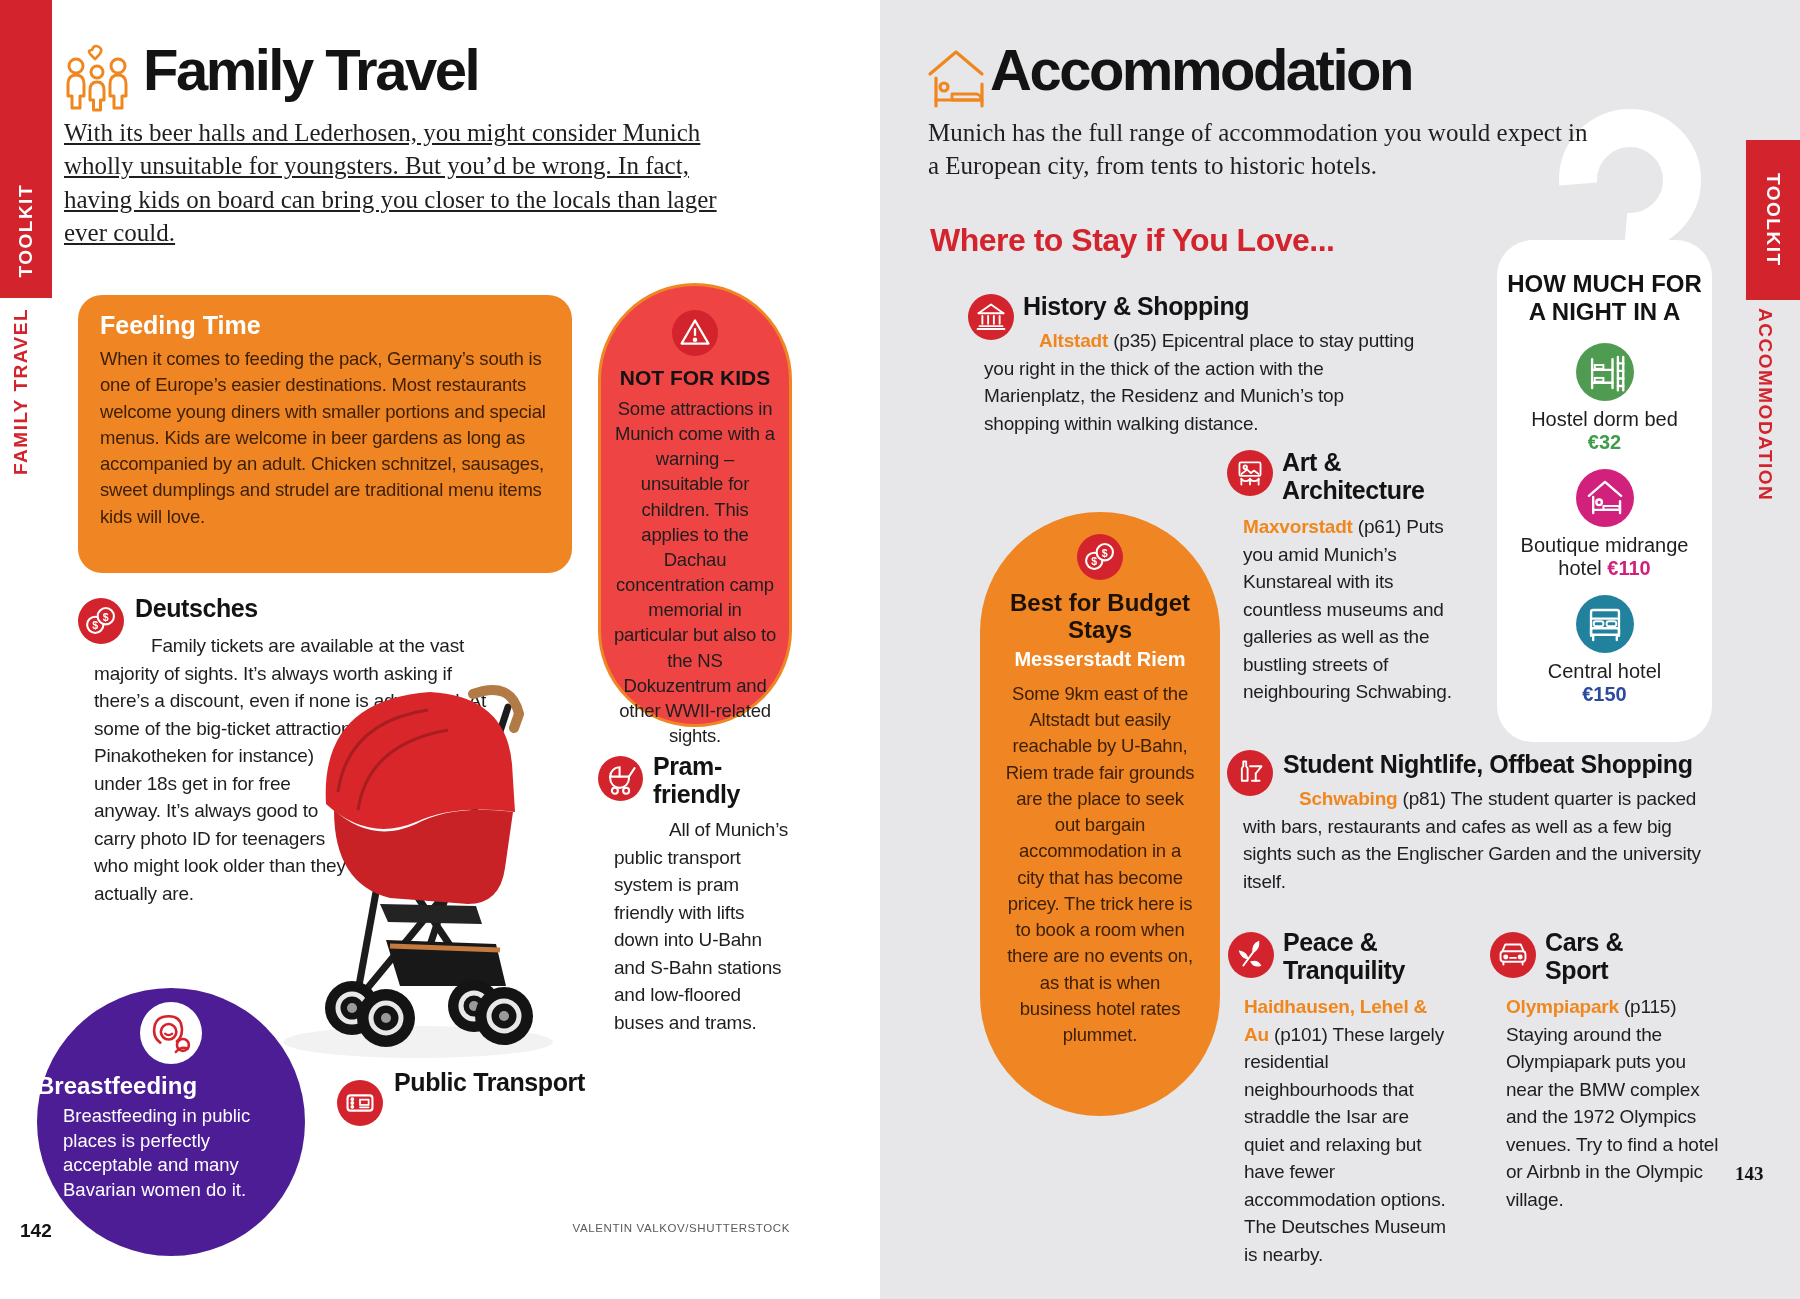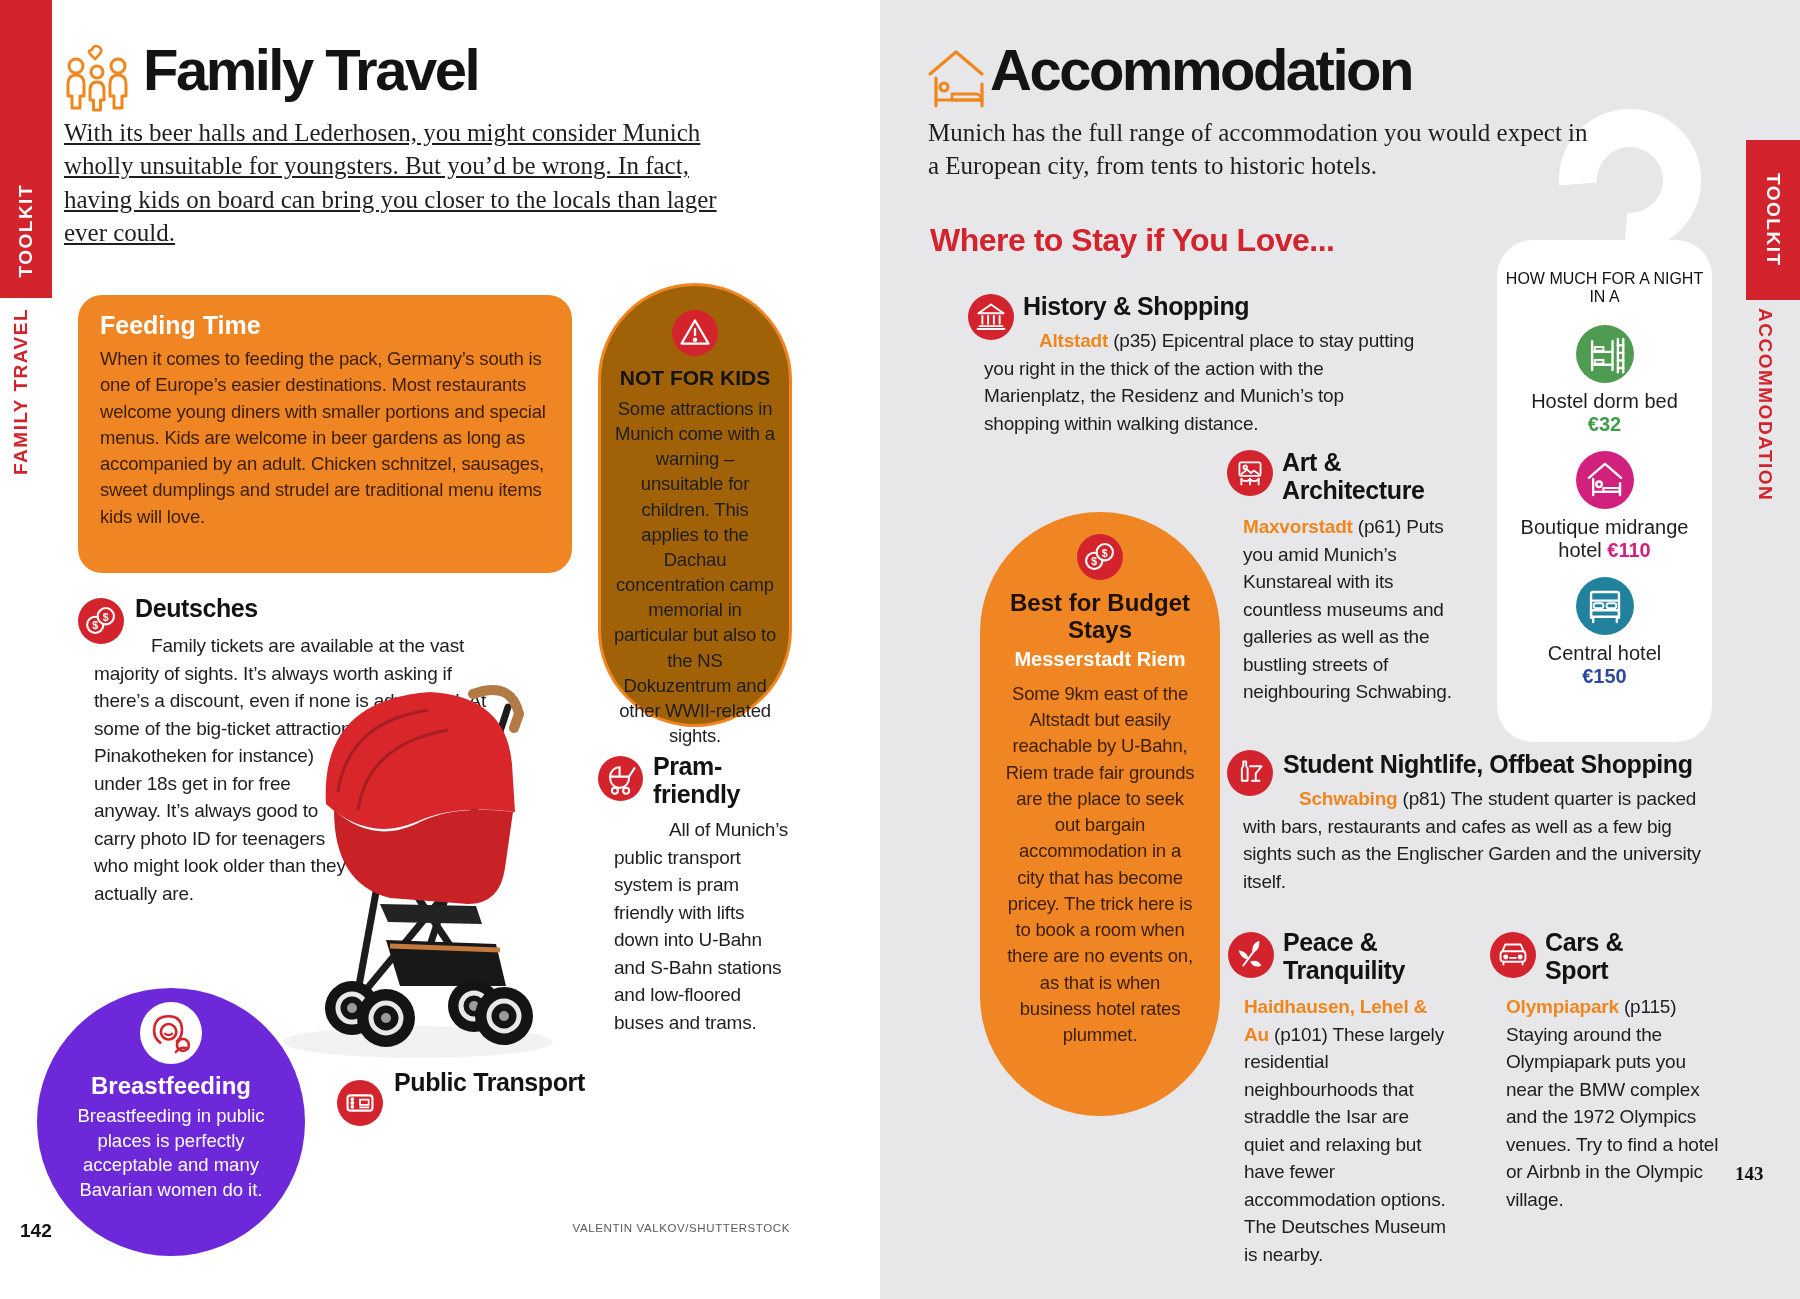--- a/index.html
+++ b/index.html
@@ -22,33 +22,33 @@
   
   .ic{width:46px;height:46px;border-radius:50%;background:#d3232c;display:flex;
       align-items:center;justify-content:center;flex:0 0 auto;}
   .ic svg{display:block;}
   .ic.white{background:#ffffff;}
   .bigc{width:58px;height:58px;border-radius:50%;display:flex;align-items:center;justify-content:center;margin:0 auto;}
   
   .orange-box{background:#ef8623;border-radius:24px;padding:16px 22px;box-sizing:border-box;}
   .orange-box h3{color:#ffffff;font-size:25px;font-weight:700;margin:0 0 6px 0;}
   .orange-box p{color:#3f2006;font-size:18.5px;line-height:1.42;margin:0;letter-spacing:-0.2px;}
-  .oval{background:#a16207;border:3px solid #ef8623;border-radius:100px;box-sizing:border-box;text-align:center;}
+  .oval{background:#ef4444;border:3px solid #ef8623;border-radius:100px;box-sizing:border-box;text-align:center;}
   .oval h3{font-size:21px;font-weight:700;margin:10px 0 6px 0;color:#131313;}
   .oval p{font-size:18.5px;line-height:1.36;margin:0;color:#1e1e1e;letter-spacing:-0.2px;}
   .budget-oval{background:#ef8623;border-radius:120px;box-sizing:border-box;text-align:center;padding-top:22px;}
   .budget-oval h3{font-size:24px;font-weight:700;color:#1d1104;margin:10px 14px 4px;line-height:1.12;}
   .budget-oval .sub{font-size:20px;font-weight:700;color:#ffffff;margin:2px 0 10px;}
   .budget-oval p{font-size:18.5px;line-height:1.42;color:#3f2006;margin:0 24px;letter-spacing:-0.2px;}
-  .red-circle{background:#6d28d9;border-radius:50%;text-align:center;color:#fff;box-sizing:border-box;}
+  .red-circle{background:#4c1d95;border-radius:50%;text-align:left;color:#fff;box-sizing:border-box;}
   .red-circle h3{color:#fff;font-size:24px;font-weight:700;margin:8px 0 4px;}
   .red-circle p{color:#fff;font-size:18.5px;line-height:1.33;margin:0 26px;}
   
   .price-card{text-align:center;box-sizing:border-box;}
-  .price-card .t{font-size:16px;font-weight:400;line-height:1.15;color:#131313;margin:0 6px;}
+  .price-card .t{font-size:24px;font-weight:700;line-height:1.15;color:#131313;margin:0 6px;}
   .price-card .lbl{font-size:20px;color:#1e1e1e;line-height:1.15;display:block;margin-top:7px;}
   .price-card .prc{font-size:20px;font-weight:700;}
   .pc-item{margin-top:15px;}
   
   .stroller-spacer{float:right;width:155px;height:250px;shape-outside:inset(118px 0 0 0);}
   .credit{font-size:11.5px;color:#5a5a5a;letter-spacing:0.6px;}
   .pageno{font-size:19px;font-weight:700;color:#131313;}
   .where{font-size:32px;font-weight:700;color:#d3232c;letter-spacing:-0.5px;margin:0;}
 </style>
 </head>

